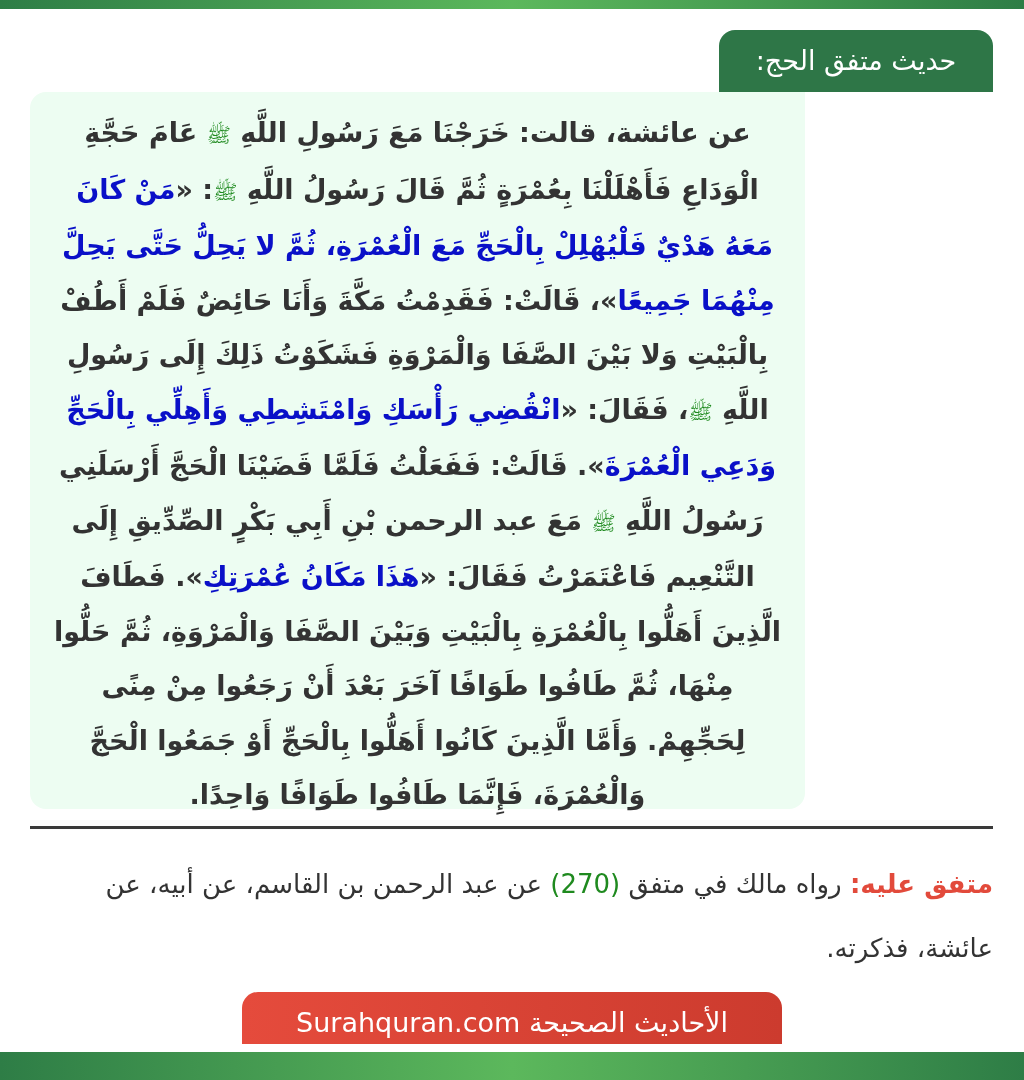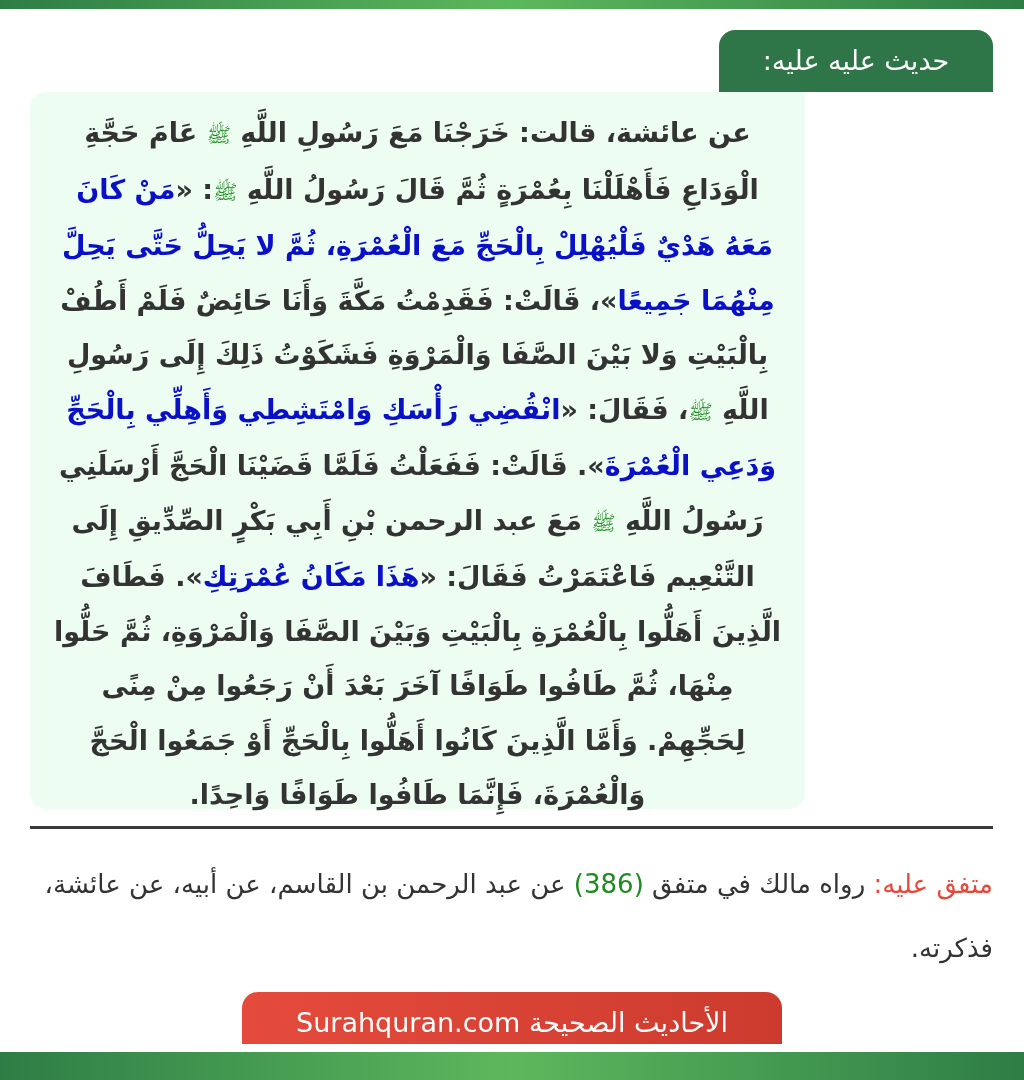--- a/index.html
+++ b/index.html
@@ -32,48 +32,48 @@
   .saw { color: #1f8a1f; font-size: 20px; font-weight: normal; }
   .divider {
     position: absolute; left: 30px; top: 826px; width: 963px; height: 3px;
     background: #3a3a3a;
   }
   .source {
     position: absolute; left: 30px; top: 852px; width: 963px;
     direction: rtl; text-align: right; color: #333333;
     font-size: 26px; line-height: 64px; margin: 0;
   }
-  .source .label { color: #e24a3b; font-weight: normal; }
+  .source .label { color: #e24a3b; font-weight: bold; }
   .source .num { color: #1f8a1f; }
   .site-badge {
     position: absolute; left: 242px; top: 992px; width: 540px; height: 52px;
     background: linear-gradient(90deg, #e54b3c, #cc3b2e);
     border-radius: 16px 16px 0 0;
     color: #ffffff; font-size: 27px; line-height: 62px; text-align: center;
     direction: rtl;
   }
   .bottom-bar {
     position: absolute; left: 0; top: 1052px; width: 1024px; height: 28px;
     background: linear-gradient(90deg, #2e7d46 0%, #5cb85c 50%, #2e7d46 100%);
   }
 </style>
 </head>
 <body>
 
 <div class="top-bar"></div>
 
-<div class="title-label">حديث عليه عليه:</div>
+<div class="title-label">حديث متفق الحج:</div>
 
 <div class="hadith-box">
   <p class="hadith-text">
     <span>عن عائشة، قالت: خَرَجْنَا مَعَ رَسُولِ اللَّهِ </span><span class="saw">ﷺ</span><span> عَامَ حَجَّةِ الْوَدَاعِ فَأَهْلَلْنَا بِعُمْرَةٍ ثُمَّ قَالَ رَسُولُ اللَّهِ </span><span class="saw">ﷺ</span><span>: «</span><span class="blue">مَنْ كَانَ مَعَهُ هَدْيٌ فَلْيُهْلِلْ بِالْحَجِّ مَعَ الْعُمْرَةِ، ثُمَّ لا يَحِلُّ حَتَّى يَحِلَّ مِنْهُمَا جَمِيعًا</span><span>»، قَالَتْ: فَقَدِمْتُ مَكَّةَ وَأَنَا حَائِضٌ فَلَمْ أَطُفْ بِالْبَيْتِ وَلا بَيْنَ الصَّفَا وَالْمَرْوَةِ فَشَكَوْتُ ذَلِكَ إِلَى رَسُولِ اللَّهِ </span><span class="saw">ﷺ</span><span>، فَقَالَ: «</span><span class="blue">انْقُضِي رَأْسَكِ وَامْتَشِطِي وَأَهِلِّي بِالْحَجِّ وَدَعِي الْعُمْرَةَ</span><span>». قَالَتْ: فَفَعَلْتُ فَلَمَّا قَضَيْنَا الْحَجَّ أَرْسَلَنِي رَسُولُ اللَّهِ </span><span class="saw">ﷺ</span><span> مَعَ عبد الرحمن بْنِ أَبِي بَكْرٍ الصِّدِّيقِ إِلَى التَّنْعِيم فَاعْتَمَرْتُ فَقَالَ: «</span><span class="blue">هَذَا مَكَانُ عُمْرَتِكِ</span><span>». فَطَافَ الَّذِينَ أَهَلُّوا بِالْعُمْرَةِ بِالْبَيْتِ وَبَيْنَ الصَّفَا وَالْمَرْوَةِ، ثُمَّ حَلُّوا مِنْهَا، ثُمَّ طَافُوا طَوَافًا آخَرَ بَعْدَ أَنْ رَجَعُوا مِنْ مِنًى لِحَجِّهِمْ. وَأَمَّا الَّذِينَ كَانُوا أَهَلُّوا بِالْحَجِّ أَوْ جَمَعُوا الْحَجَّ وَالْعُمْرَةَ، فَإِنَّمَا طَافُوا طَوَافًا وَاحِدًا.</span>
   </p>
 </div>
 
 <div class="divider"></div>
 
 <p class="source">
-  <span class="label">متفق عليه:</span><span> رواه مالك في متفق </span><span class="num">(386)</span><span> عن عبد الرحمن بن القاسم، عن أبيه، عن عائشة، فذكرته.</span>
+  <span class="label">متفق عليه:</span><span> رواه مالك في متفق </span><span class="num">(270)</span><span> عن عبد الرحمن بن القاسم، عن أبيه، عن عائشة، فذكرته.</span>
 </p>
 
 <div class="site-badge">الأحاديث الصحيحة Surahquran.com</div>
 
 <div class="bottom-bar"></div>
 
 </body></html>

